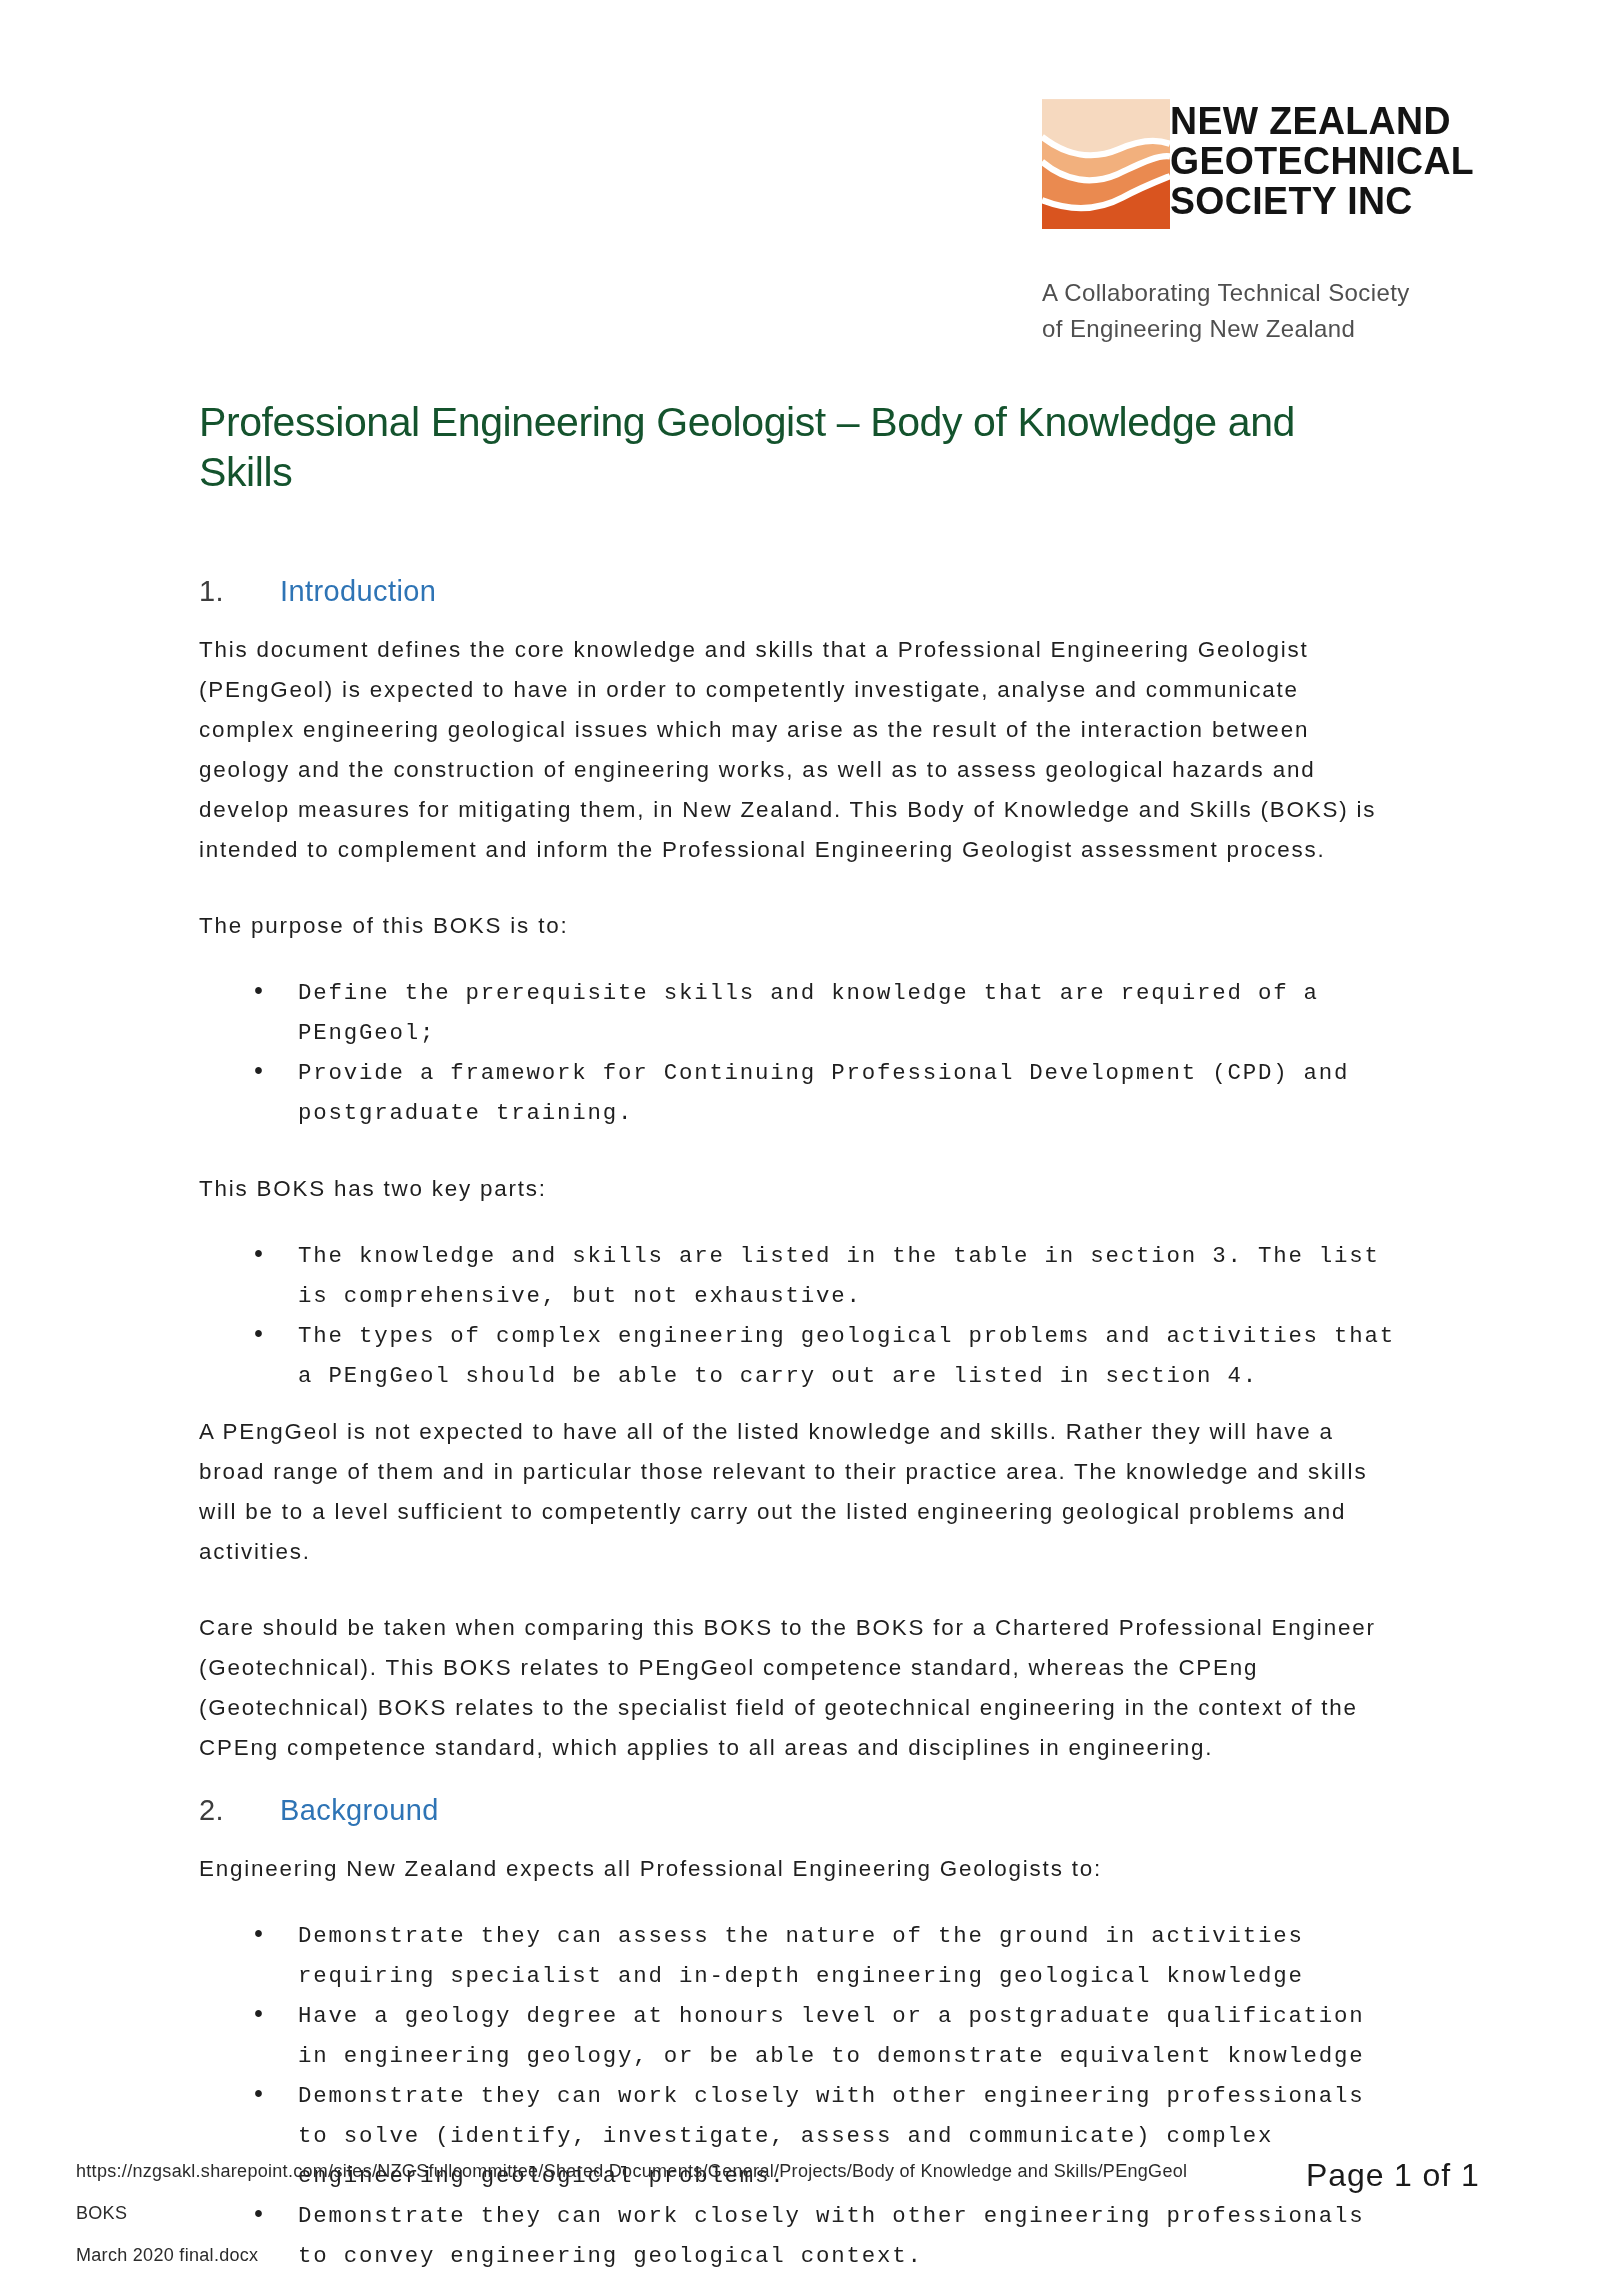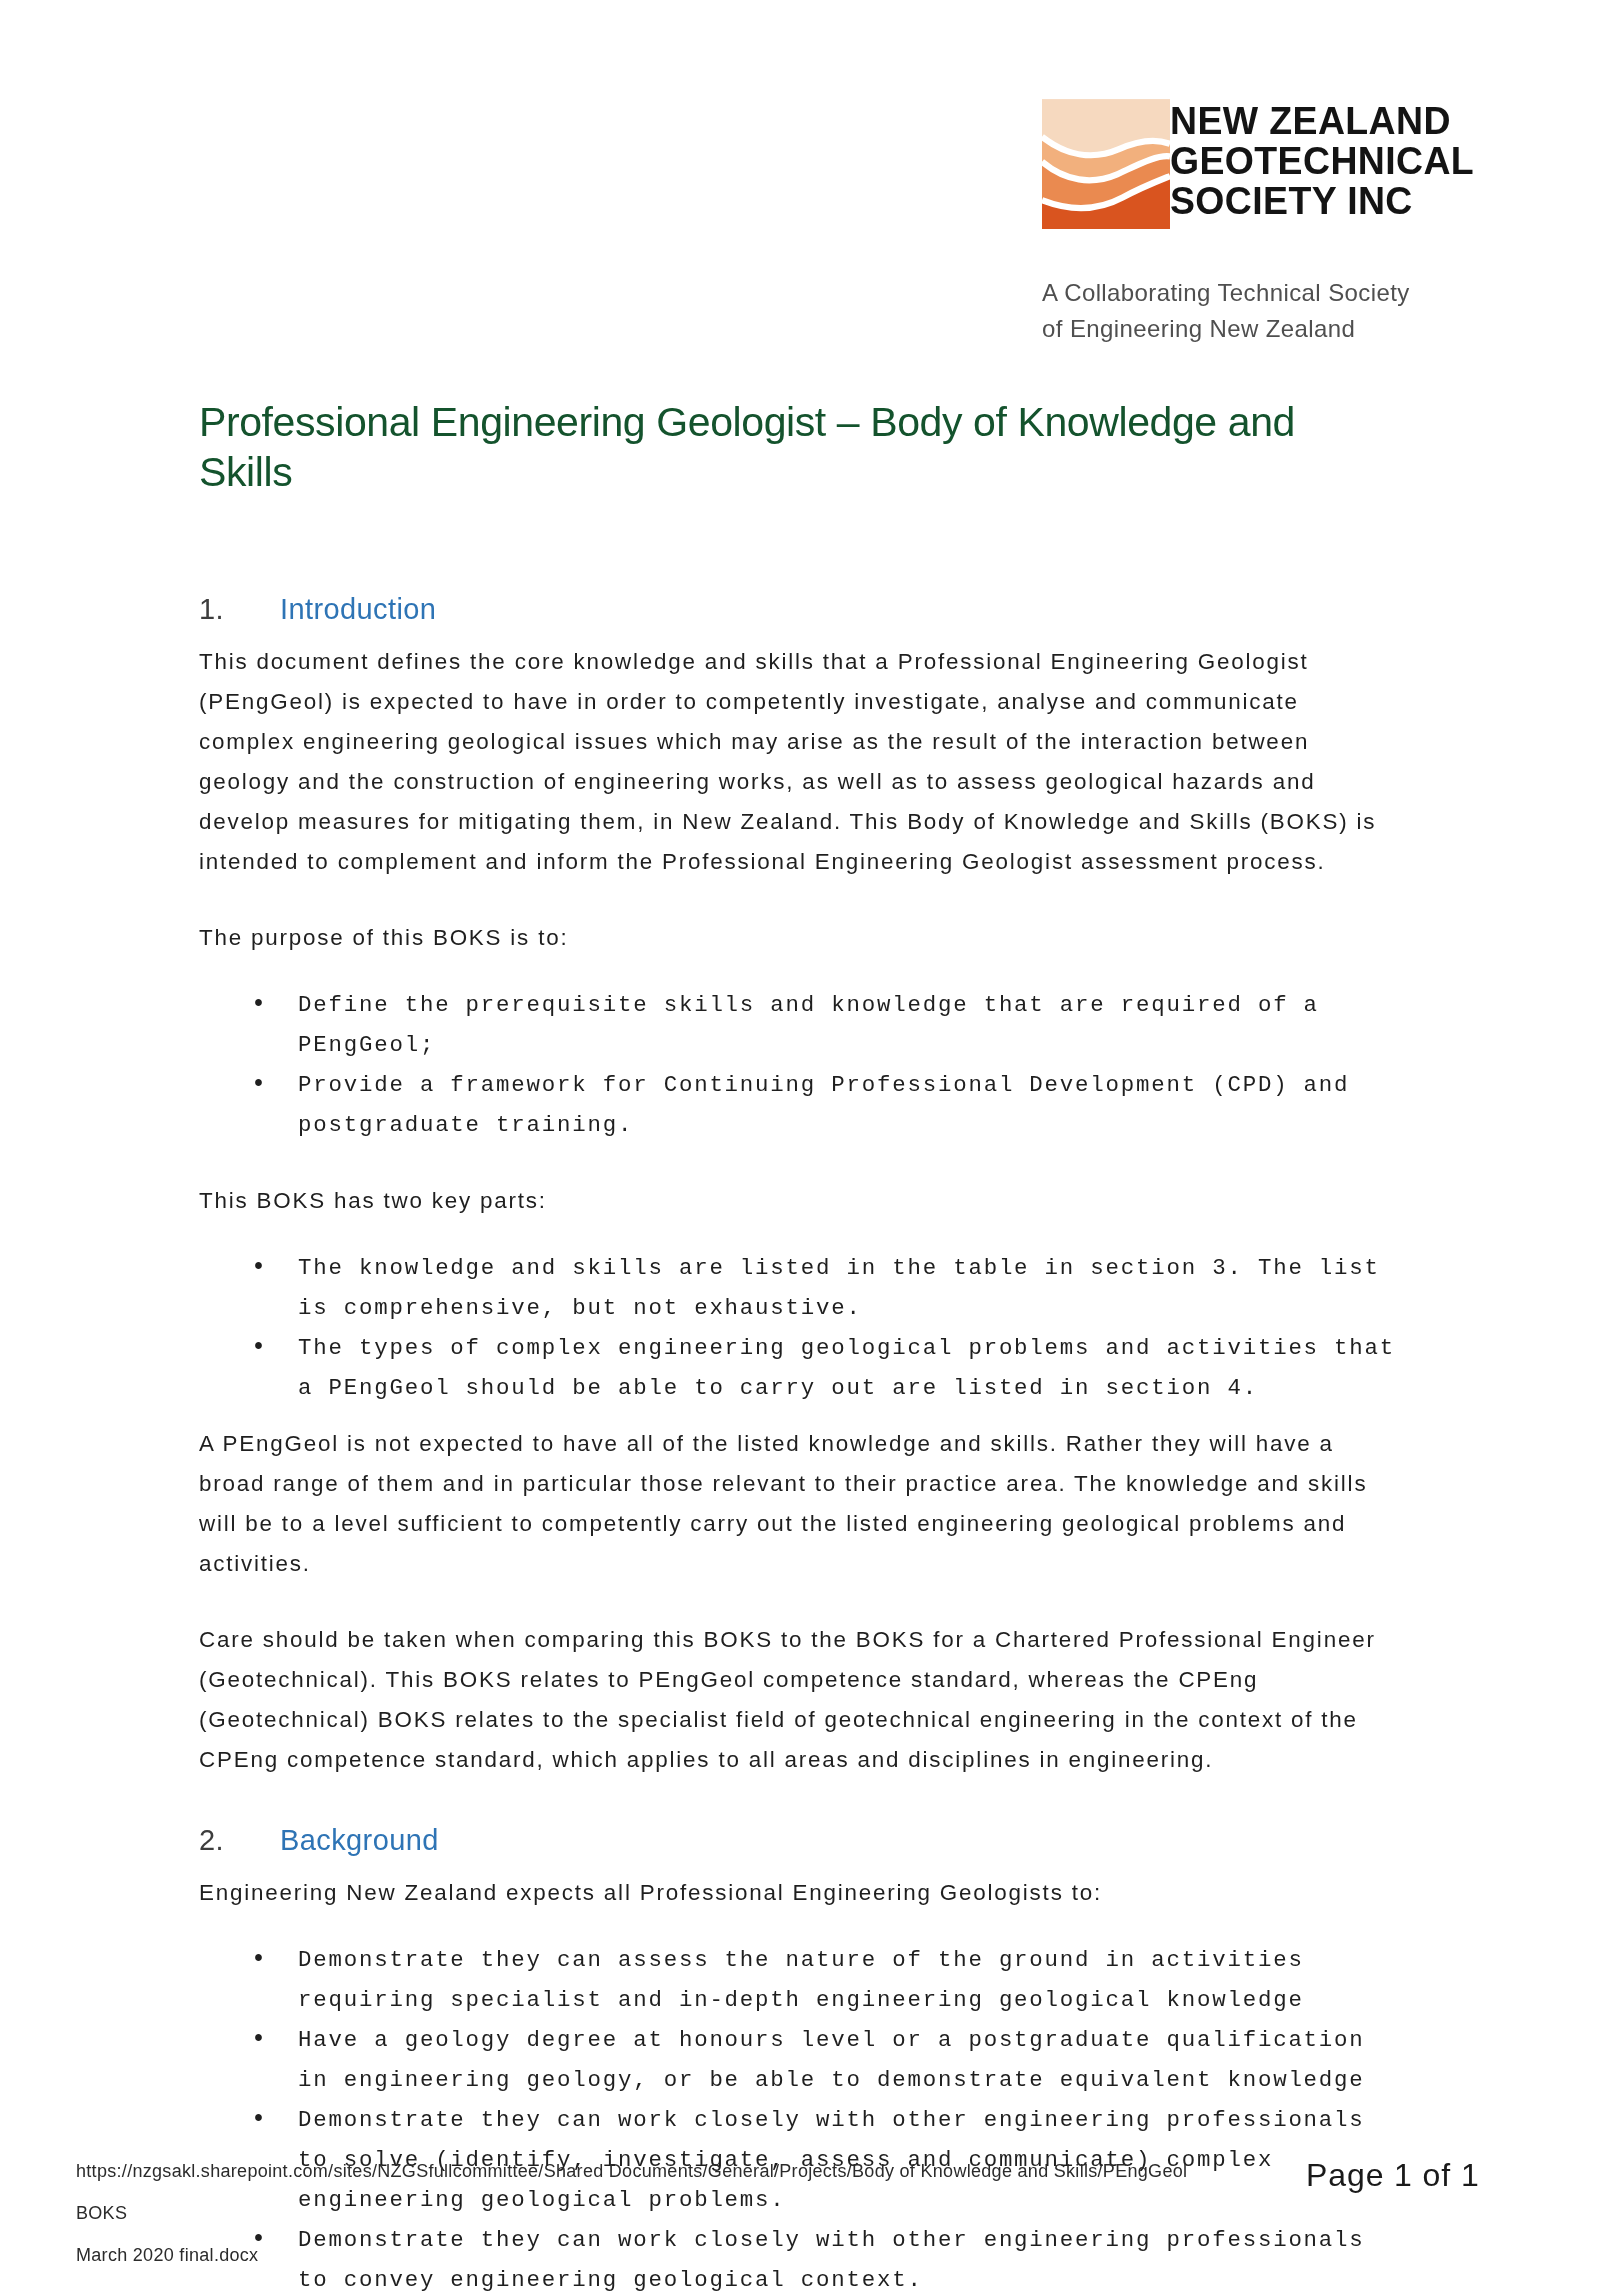--- a/index.html
+++ b/index.html
@@ -34,26 +34,26 @@
   .doc-title{
     margin:0;padding-top:397px;
     font-size:41px;line-height:50px;font-weight:normal;
     letter-spacing:-0.4px;color:#14532d;
   }
   .section-heading{
     display:flex;align-items:baseline;
     font-size:29px;line-height:39px;letter-spacing:0.4px;
   }
   .section-heading .num{flex:0 0 81px;color:#3d3d3d;}
-  .section-heading .txt{color:#2e74b5;margin-top:18px;}
+  .section-heading .txt{color:#2e74b5;}
   .sh-1{margin:75px 0 5.4px 0;}
   .sh-2{margin:23px 0 5.4px 0;}
 
   .content p{margin:36px 0 0 0;}
-  .content p.after-heading{margin-top:13px;}
+  .content p.after-heading{margin-top:19px;}
   .content p.tight{margin-top:16px;}
 
   .content ul{list-style:none;margin:27px 0 0 0;padding:0 0 0 99px;}
   .content ul li{position:relative;font-family:Liberation Mono, monospace;}
   .content ul li::before{
     content:"\2022";
     position:absolute;left:-47px;top:0;
     font-size:25px;
   }
 

